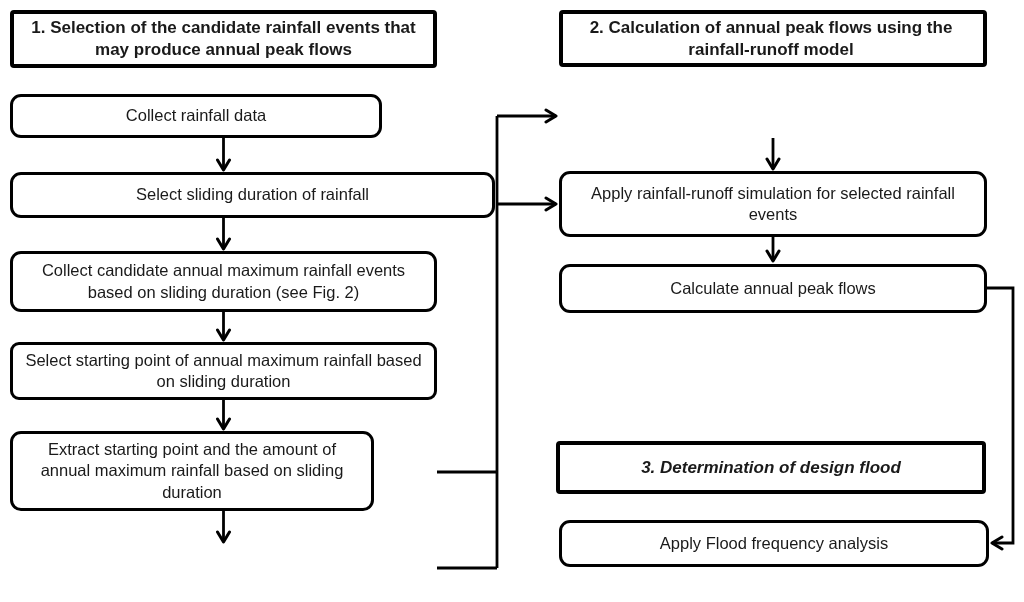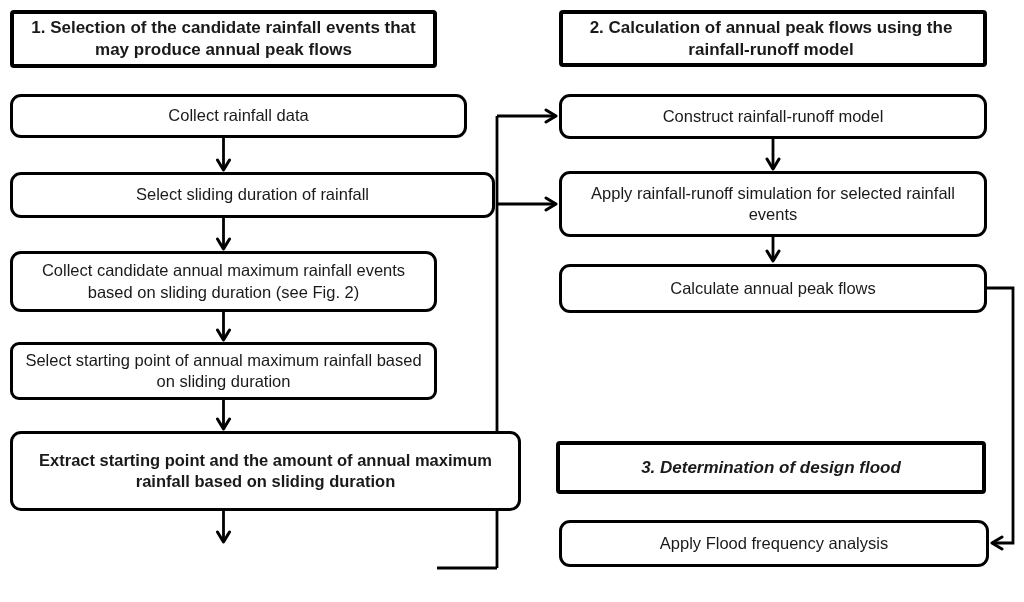--- a/index.html
+++ b/index.html
@@ -80,34 +80,33 @@
       <line x1="497" y1="204" x2="556" y2="204" marker-end="url(#chev)"></line>
     </g>
 
     <g stroke="#000000" stroke-width="2.8" fill="none">
       <path d="M985,288 L1013,288 L1013,543 L992,543" marker-end="url(#chev)"></path>
     </g>
   </svg>
 
   <div class="node header-box" style="left:10px; top:10px; width:427px; height:58px;">1. Selection of the candidate rainfall events that may produce annual peak flows</div>
 
-  <div class="node step-box" style="left:10px; top:94px; width:457px; height:44px;">Collect rainfall data</div>
+  <div class="node step-box" style="left:10px; top:94px; width:372px; height:44px;">Collect rainfall data</div>
 
   <div class="node step-box" style="left:10px; top:172px; width:485px; height:46px;">Select sliding duration of rainfall</div>
 
   <div class="node step-box" style="left:10px; top:251px; width:427px; height:61px;">Collect candidate annual maximum rainfall events based on sliding duration (see Fig. 2)</div>
 
   <div class="node step-box" style="left:10px; top:342px; width:427px; height:58px;border-radius:9px;">Select starting point of annual maximum rainfall based on sliding duration</div>
 
-  <div class="node step-box" style="left:10px; top:431px; width:511px; height:80px;font-weight:bold;">Extract starting point and the amount of annual maximum rainfall based on sliding duration</div>
+  <div class="node step-box" style="left:10px; top:431px; width:364px; height:80px;">Extract starting point and the amount of annual maximum rainfall based on sliding duration</div>
 
 
   <div class="node header-box" style="left:559px; top:10px; width:428px; height:57px;padding-left:12px;">2. Calculation of annual peak flows using the rainfall-runoff model</div>
 
-  <div class="node step-box" style="left:559px; top:94px; width:428px; height:45px;">Construct rainfall-runoff model</div>
 
   <div class="node step-box" style="left:559px; top:264px; width:428px; height:49px;">Calculate annual peak flows</div>
 
   <div class="node step-box" style="left:559px; top:171px; width:428px; height:66px;">Apply rainfall-runoff simulation for selected rainfall events</div>
 
   <div class="node header-box" style="left:556px; top:441px; width:430px; height:53px;font-style:italic;">3. Determination of design flood</div>
 
   <div class="node step-box" style="left:559px; top:520px; width:430px; height:47px;">Apply Flood frequency analysis</div>
 
 </div>

